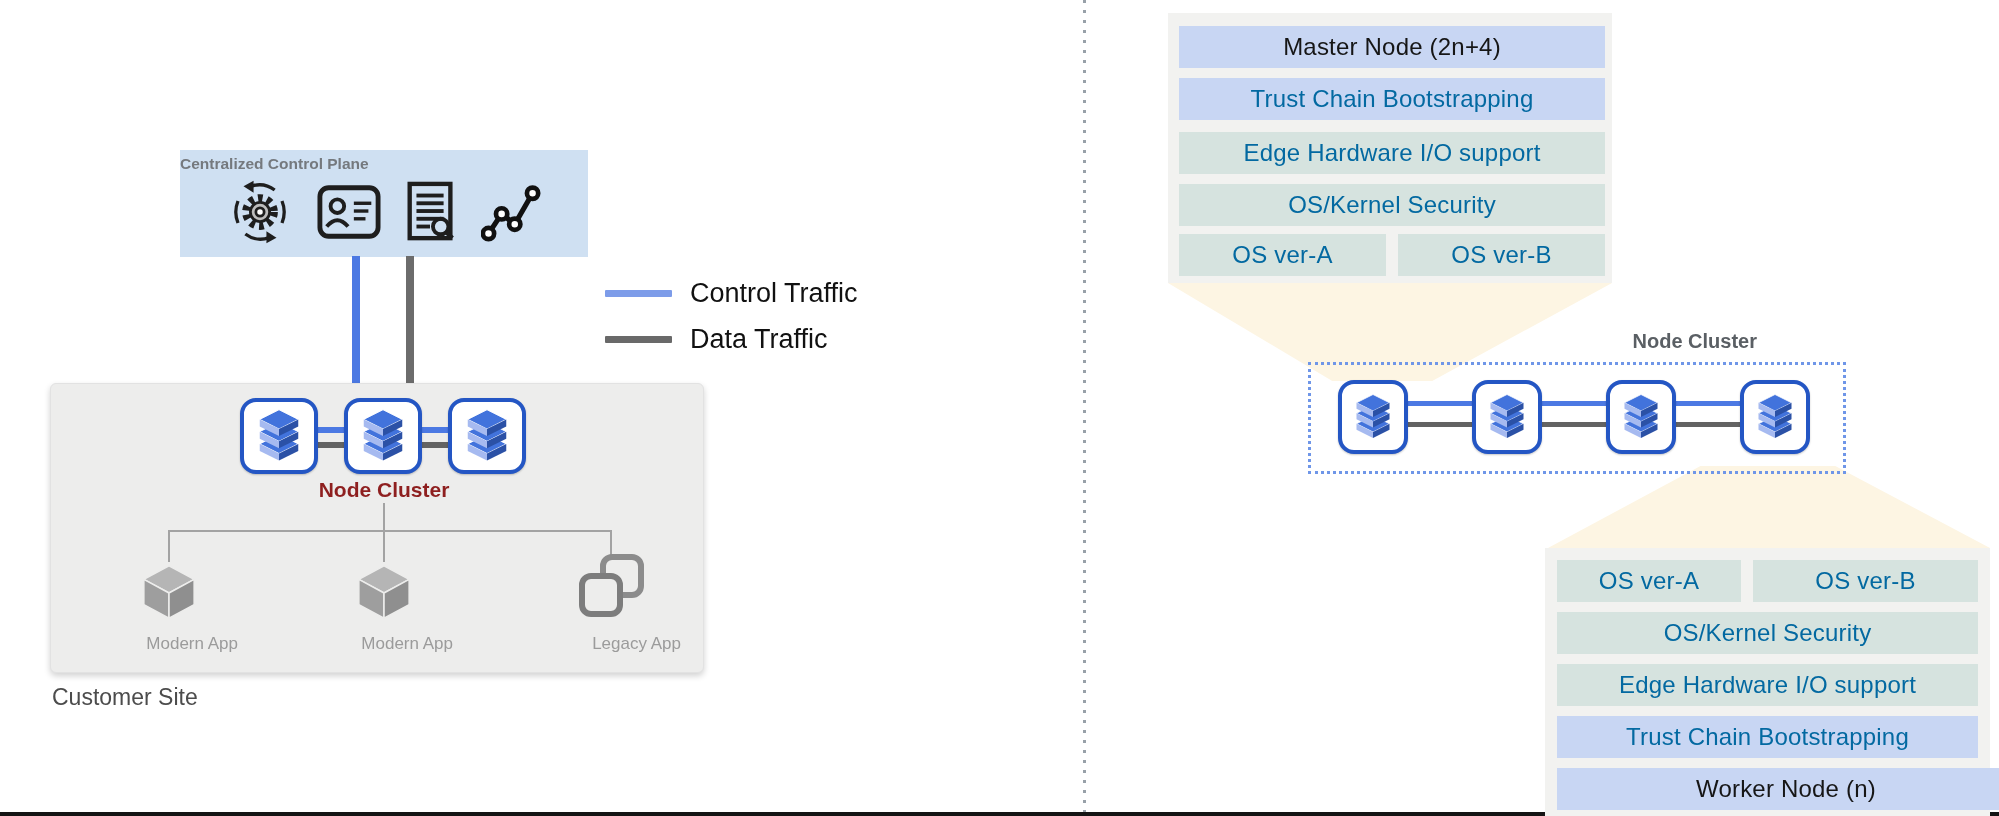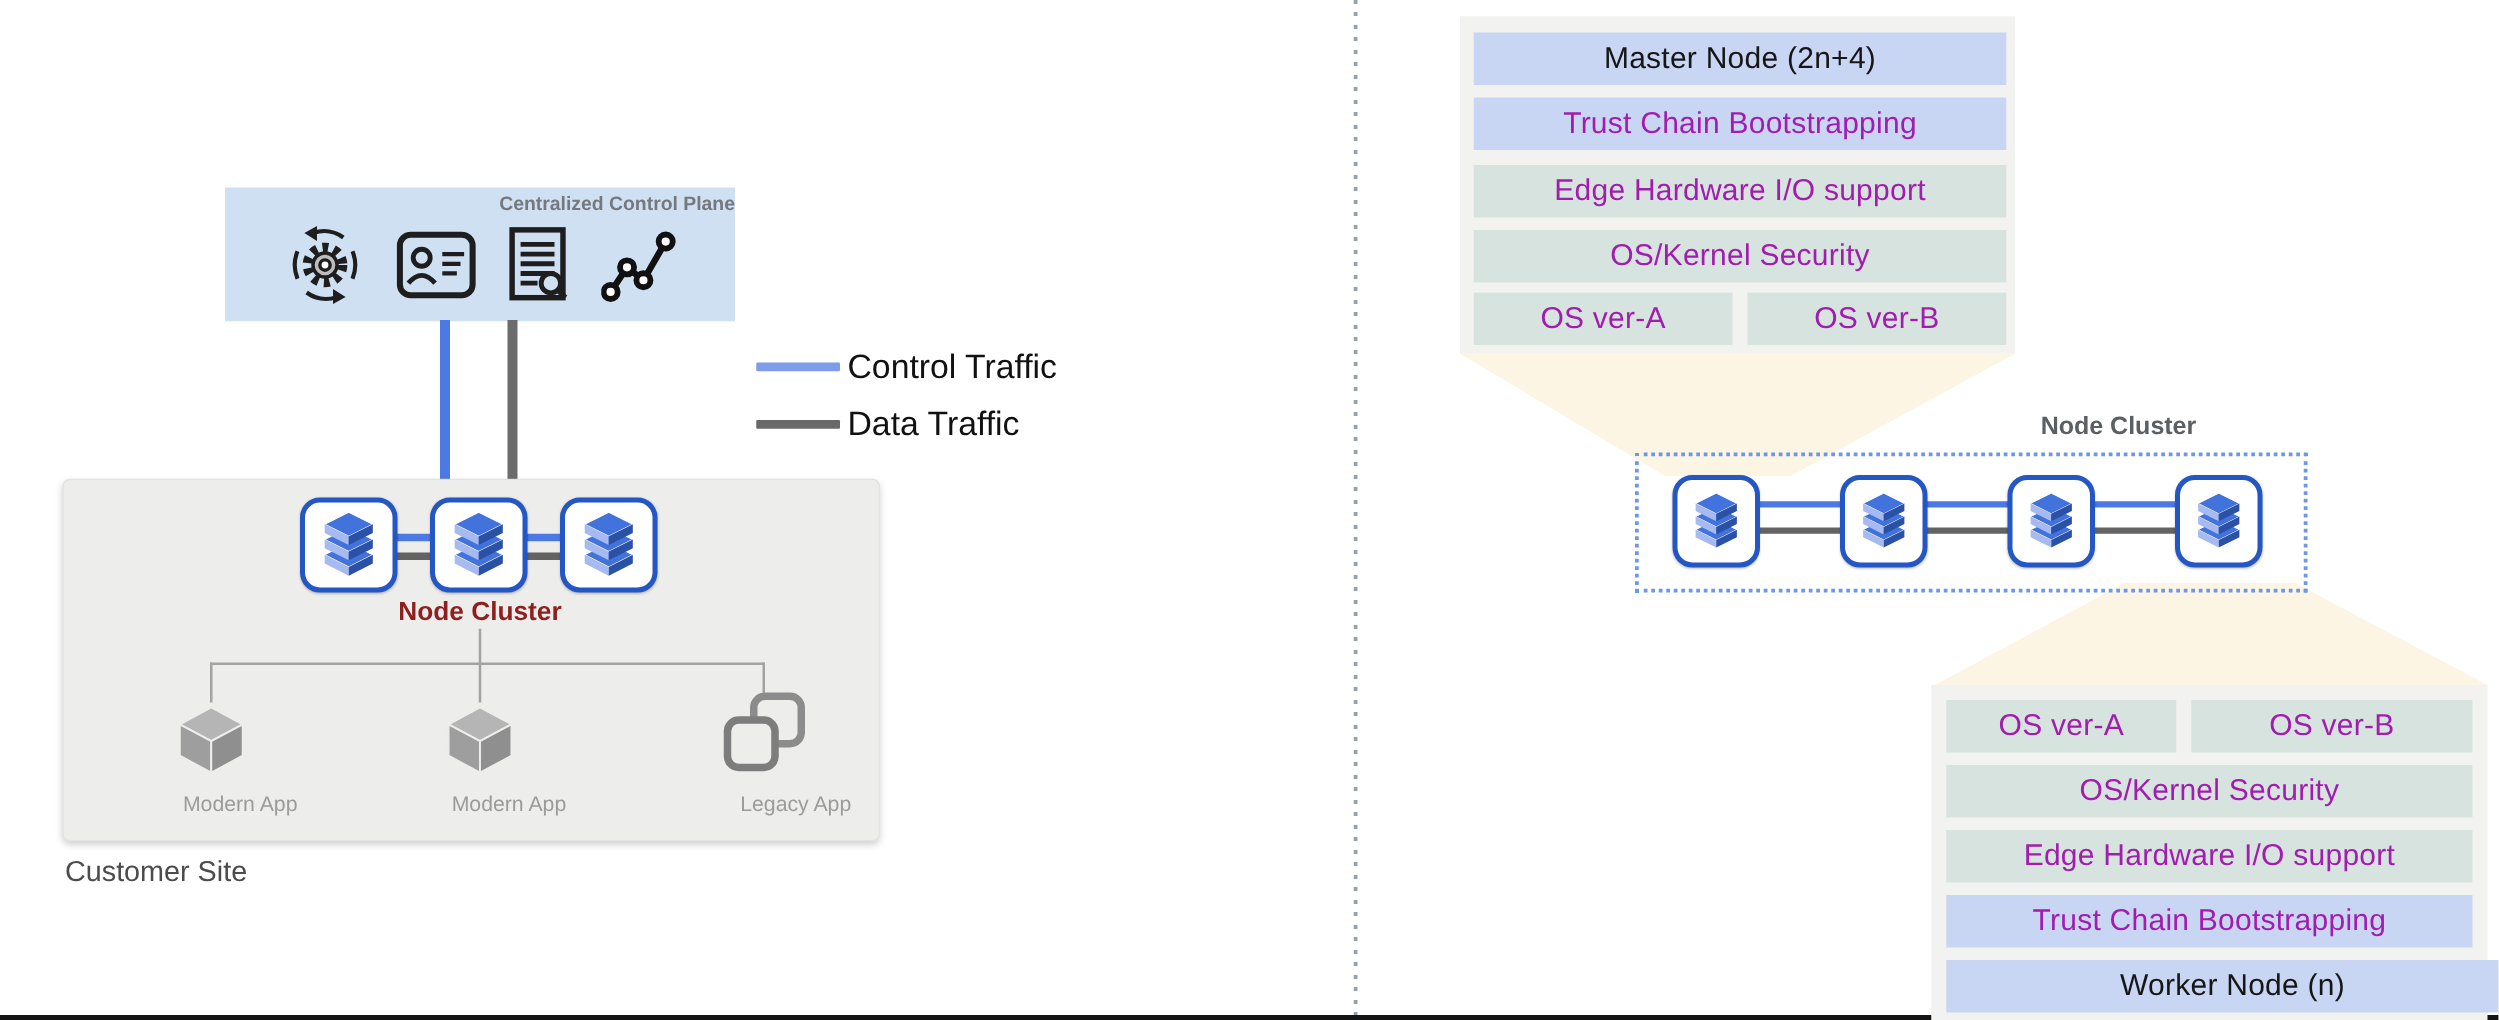--- a/index.html
+++ b/index.html
@@ -7,30 +7,30 @@
           font-family:"Liberation Sans", sans-serif;}
   .abs{position:absolute;}
 
   
   .v-divider{left:1083px;top:0;width:3px;height:816px;
     background:repeating-linear-gradient(to bottom,#98a1a9 0 3px,transparent 3px 10px);}
   .bottom-rule{left:0;bottom:0;width:100%;height:4px;background:#141414;}
 
   
   .control-plane{left:180px;top:150px;width:408px;height:107px;background:#cfe0f2;}
-  .cp-title{width:100%;text-align:right;margin-top:5px;font-size:15.5px;font-weight:bold;color:#75797e;}
+  .cp-title{width:100%;text-align:left;margin-top:5px;font-size:15.5px;font-weight:bold;color:#75797e;}
   .cp-icons{display:flex;justify-content:center;align-items:center;gap:24px;margin-top:4px;}
 
   
   .drop-blue{left:352px;top:256px;width:8px;height:128px;}
   .drop-gray{left:406px;top:256px;width:8px;height:128px;}
 
   
   .legend{left:605px;top:278px;display:flex;flex-direction:column;gap:15px;}
-  .legend-row{display:flex;align-items:center;gap:6px;}
+  .legend-row{display:flex;align-items:center;gap:18px;}
   .legend-swatch{width:67px;height:7px;border-radius:1px;}
   .legend-label{font-size:27px;color:#111;}
 
   
   .customer-box{left:50px;top:383px;width:652px;height:288px;background:#ededec;
     border:1px solid #e2e2e2;border-radius:6px;box-shadow:0 3px 6px rgba(0,0,0,.18);}
   .site-title{left:52px;top:684px;font-size:23px;font-weight:normal;color:#4c4c4c;}
 
   .node-sq{background:#fff;border:4px solid #2456c4;border-radius:16px;
     display:flex;align-items:center;justify-content:center;box-shadow:0 1px 2px rgba(0,0,0,.22);}
@@ -44,21 +44,21 @@
   .tree{background:#a3a3a3;}
   .app-label{width:140px;text-align:right;font-size:17px;color:#9b9b9b;}
 
   
   .stack-box{background:#f2f2f0;}
   .stack-row{position:absolute;height:42px;display:flex;align-items:center;justify-content:center;
     font-size:24px;letter-spacing:.2px;}
   .tone-blue{background:#c8d6f3;}
   .tone-sage{background:#d6e3df;}
   .em-dark{color:#161616;}
-  .em-muted{color:#a21caf;}
+  .em-muted{color:#0369a1;}
 
   .funnel{background:#fdf5e3;}
   .funnel-top{left:1168px;top:283px;width:444px;height:98px;
     clip-path:polygon(0 0,100% 0,59.5% 100%,37% 100%);}
   .funnel-bottom{left:1548px;top:466px;width:442px;height:82px;
     clip-path:polygon(34.5% 0,65% 0,100% 100%,0 100%);}
 
   .cluster-dotted{left:1308px;top:362px;width:532px;height:106px;border:3px dotted #6f96e8;}
   .cluster-label-right{left:1545px;top:330px;width:212px;text-align:right;
     font-size:20px;font-weight:bold;color:#5a5f64;}

